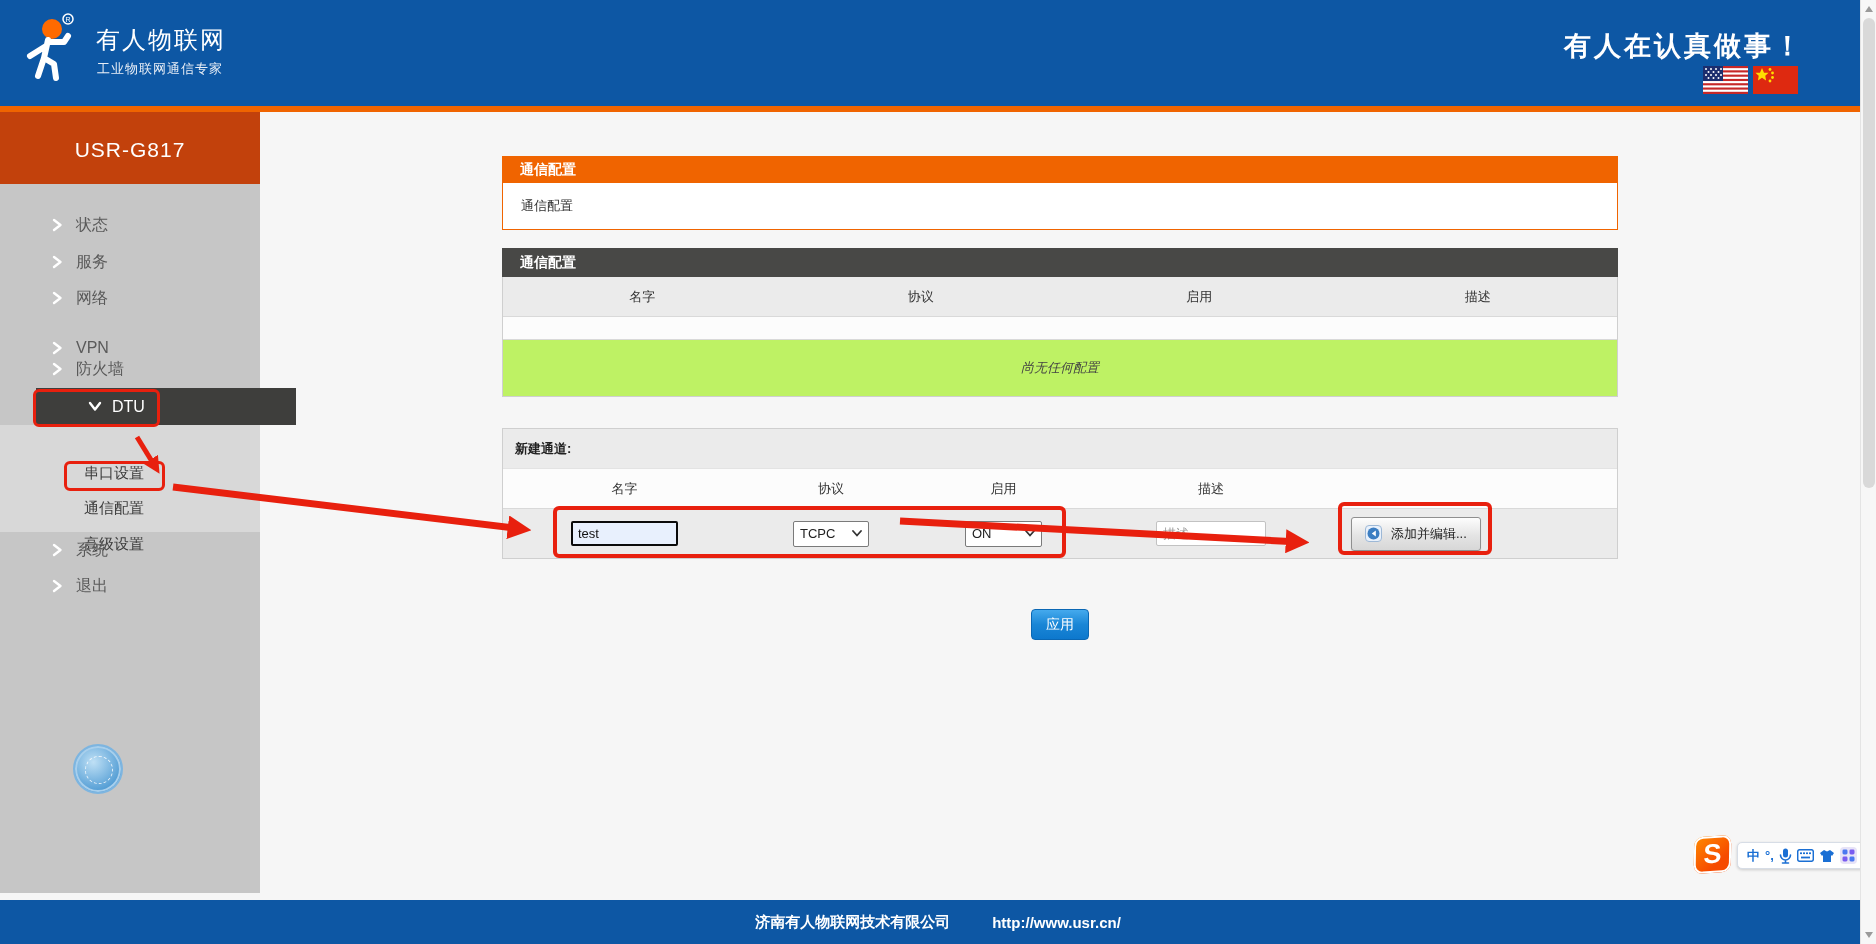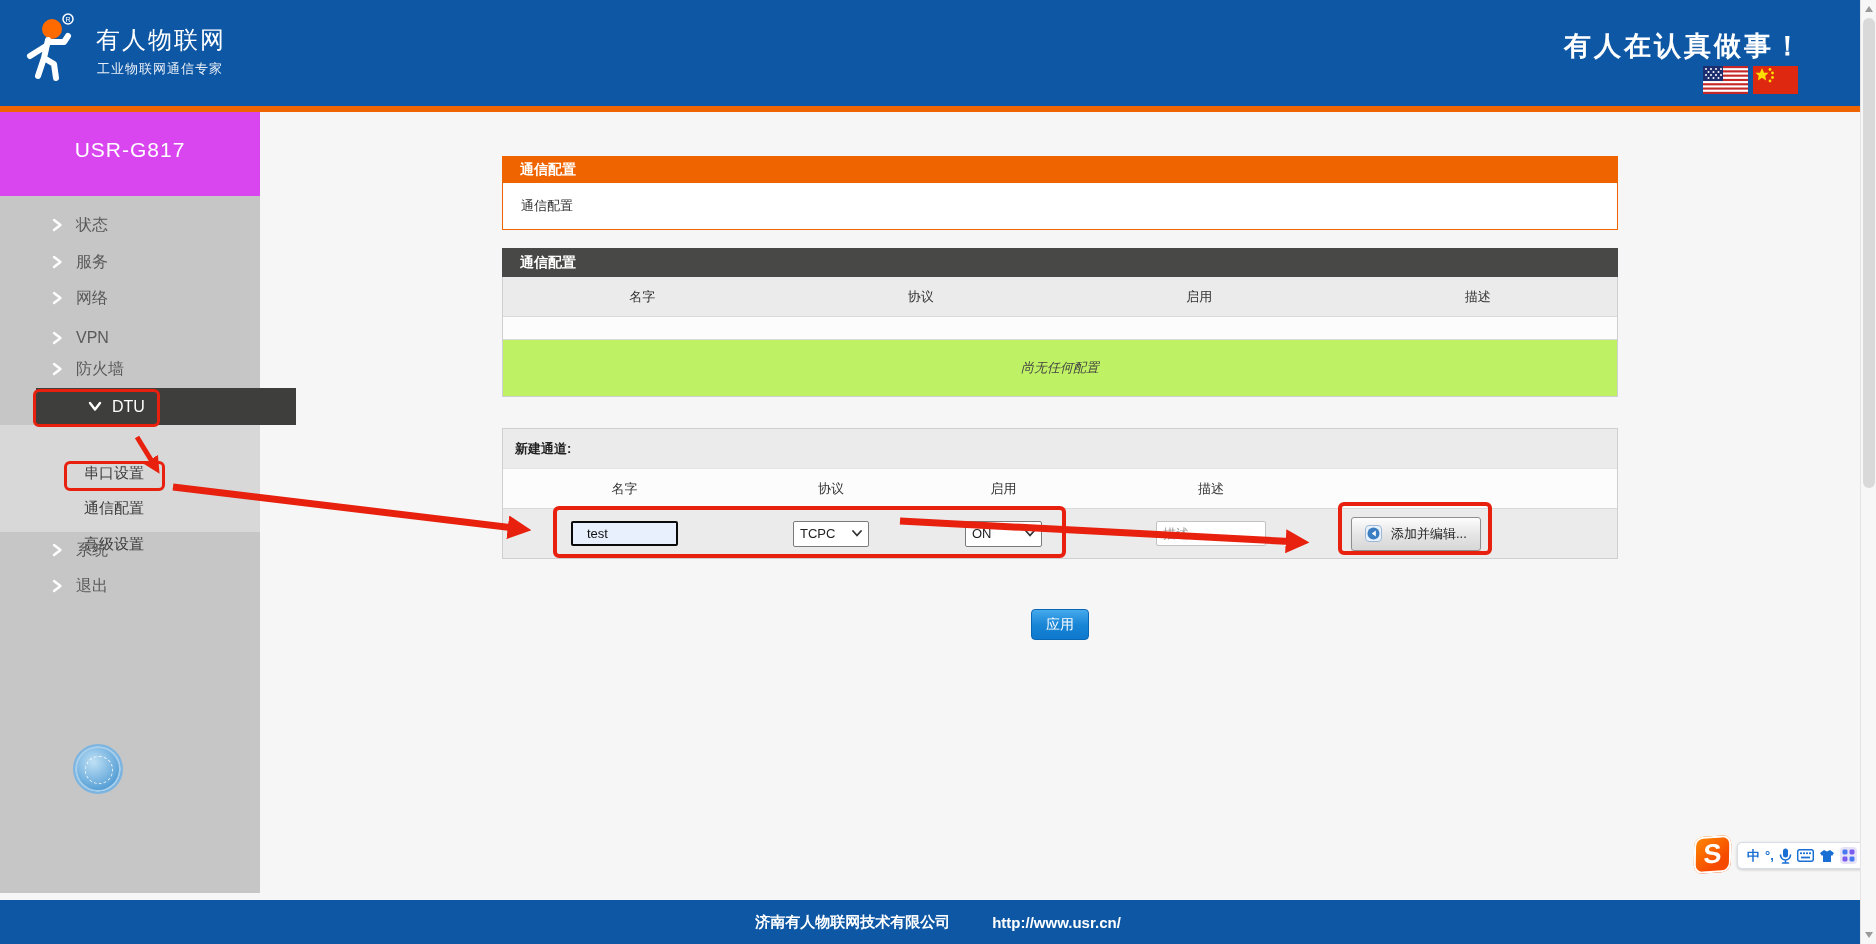--- a/index.html
+++ b/index.html
@@ -16,21 +16,21 @@
   .orange-strip { position:absolute; left:0; top:106px; width:1876px; height:6px; background:#f06400; }
   .logo-wrap { position:absolute; left:18px; top:12px; width:64px; height:80px; }
   .brand-title { position:absolute; left:96px; top:24px; color:#fff; font-size:24px; font-weight:normal; letter-spacing:2px; }
   .brand-sub { position:absolute; left:97px; top:60px; color:#e8eef6; font-size:13px; letter-spacing:1px; }
   .slogan { position:absolute; right:72px; top:28px; color:#fff; font-size:27px; font-weight:bold; letter-spacing:3px; }
   .flags { position:absolute; right:78px; top:66px; display:flex; gap:5px; }
   .flag { width:45px; height:28px; display:block; }
 
   
   .sidebar { position:absolute; left:0; top:112px; width:260px; height:781px; background:#c6c6c6; }
-  .side-head { height:84px; background:#d946ef; color:#fff; font-size:21px; text-align:center; line-height:76px; letter-spacing:1px; }
+  .side-head { height:72px; background:#c2410c; color:#fff; font-size:21px; text-align:center; line-height:76px; letter-spacing:1px; }
   .nav-item { position:absolute; left:0; width:260px; height:36px; line-height:36px; font-size:16px; color:#5a5a5a; cursor:pointer; }
   .nav-item .chev { position:absolute; left:52px; top:11px; }
   .nav-item .lbl { position:absolute; left:76px; }
   .nav-item.active { background:#3e3e3c; color:#fff;margin-left:36px; }
   .submenu-bg { position:absolute; left:0; top:313px; width:260px; height:107px; background:#d8d8d8; }
   .nav-sub { position:absolute; left:0; width:260px; height:34px; line-height:34px; font-size:15px; color:#3c3c3c; cursor:pointer; }
   .nav-sub .lbl { position:absolute; left:84px;margin-top:31px; }
   .roundel { position:absolute; left:73px; top:632px; width:50px; height:50px; border-radius:50%;
              background:radial-gradient(circle at 40% 35%, #bfe0f5, #4e9ad3 75%); border:2px solid #7db5e0;
              box-shadow:0 0 0 2px #a8cfec inset; }
@@ -53,21 +53,21 @@
   .row-none { height:57px; background:#bef264; border-top:1px solid #d9d9d9; display:flex; align-items:center;
               justify-content:center; font-size:13px; font-style:italic; color:#444; }
 
   .formbox { position:absolute; left:0; top:272px; width:1116px; border:1px solid #cfcfcf; background:#fff; }
   .form-title { height:39px; background:#ebebeb; font-size:13px; font-weight:bold; line-height:39px; padding-left:12px; color:#222; }
   .grid5 { display:grid; grid-template-columns:243px 170px 175px 240px 1fr; align-items:center; }
   .form-head { height:40px; background:#fcfcfc; border-top:1px solid #e3e3e3; text-align:center; font-size:13px; color:#333; }
   .form-row { height:50px; background:#ebebeb; border-top:1px solid #d9d9d9; }
   .cell { display:flex; justify-content:center; align-items:center; }
   .name-input { width:107px; height:25px; border:2px solid #0a0a0a; border-radius:2px; background:#e8f0fd;
-                font-size:13px; font-family:"Liberation Sans",sans-serif; padding:0 14px; color:#111; outline:none; }
+                font-size:13px; font-family:"Liberation Sans",sans-serif; padding:0 5px; color:#111; outline:none; }
   .fake-select { width:76px; height:26px; background:#fff; border:1px solid #7a7a7a; border-radius:2px;
                  display:flex; align-items:center; justify-content:space-between; padding:0 6px; font-size:13px; color:#222; cursor:pointer; }
   .desc-input { width:110px; height:25px; border:1px solid #c2c2c2; border-radius:2px; background:#fff;
                 font-size:13px; font-family:"Liberation Sans",sans-serif; padding:0 6px; color:#333; outline:none; }
   .desc-input::placeholder { color:#9a9a9a; }
   .add-btn { height:34px; justify-self:start; margin-left:20px; display:flex; align-items:center; gap:9px;
              padding:0 13px; border:1px solid #8f8f8f; border-radius:3px; font-size:13px; color:#222;
              background:linear-gradient(#fdfdfd,#e4e4e4 55%,#d7d7d7); box-shadow:0 1px 1px rgba(0,0,0,.15); cursor:pointer; }
 
   .apply-btn { position:absolute; left:529px; top:453px; width:58px; height:31px; border:1px solid #0a67b4; border-radius:4px;
@@ -184,21 +184,21 @@
     <span class="lbl">服务</span>
   </div>
   <div class="nav-item" style="top:168px">
     <span class="chev">
         <svg class="chev-svg" width="11" height="14" viewBox="0 0 11 14">
           <path d="M2 2 L8.5 7 L2 12" fill="none" stroke="#fff" stroke-width="2.4" stroke-linecap="round" stroke-linejoin="round"></path>
         </svg>
       </span>
     <span class="lbl">网络</span>
   </div>
-  <div class="nav-item" style="top:208px">
+  <div class="nav-item" style="top:218px">
     <span class="chev">
         <svg class="chev-svg" width="11" height="14" viewBox="0 0 11 14">
           <path d="M2 2 L8.5 7 L2 12" fill="none" stroke="#fff" stroke-width="2.4" stroke-linecap="round" stroke-linejoin="round"></path>
         </svg>
       </span>
     <span class="lbl">VPN</span>
   </div>
   <div class="nav-item" style="top:239px">
     <span class="chev">
         <svg class="chev-svg" width="11" height="14" viewBox="0 0 11 14">

